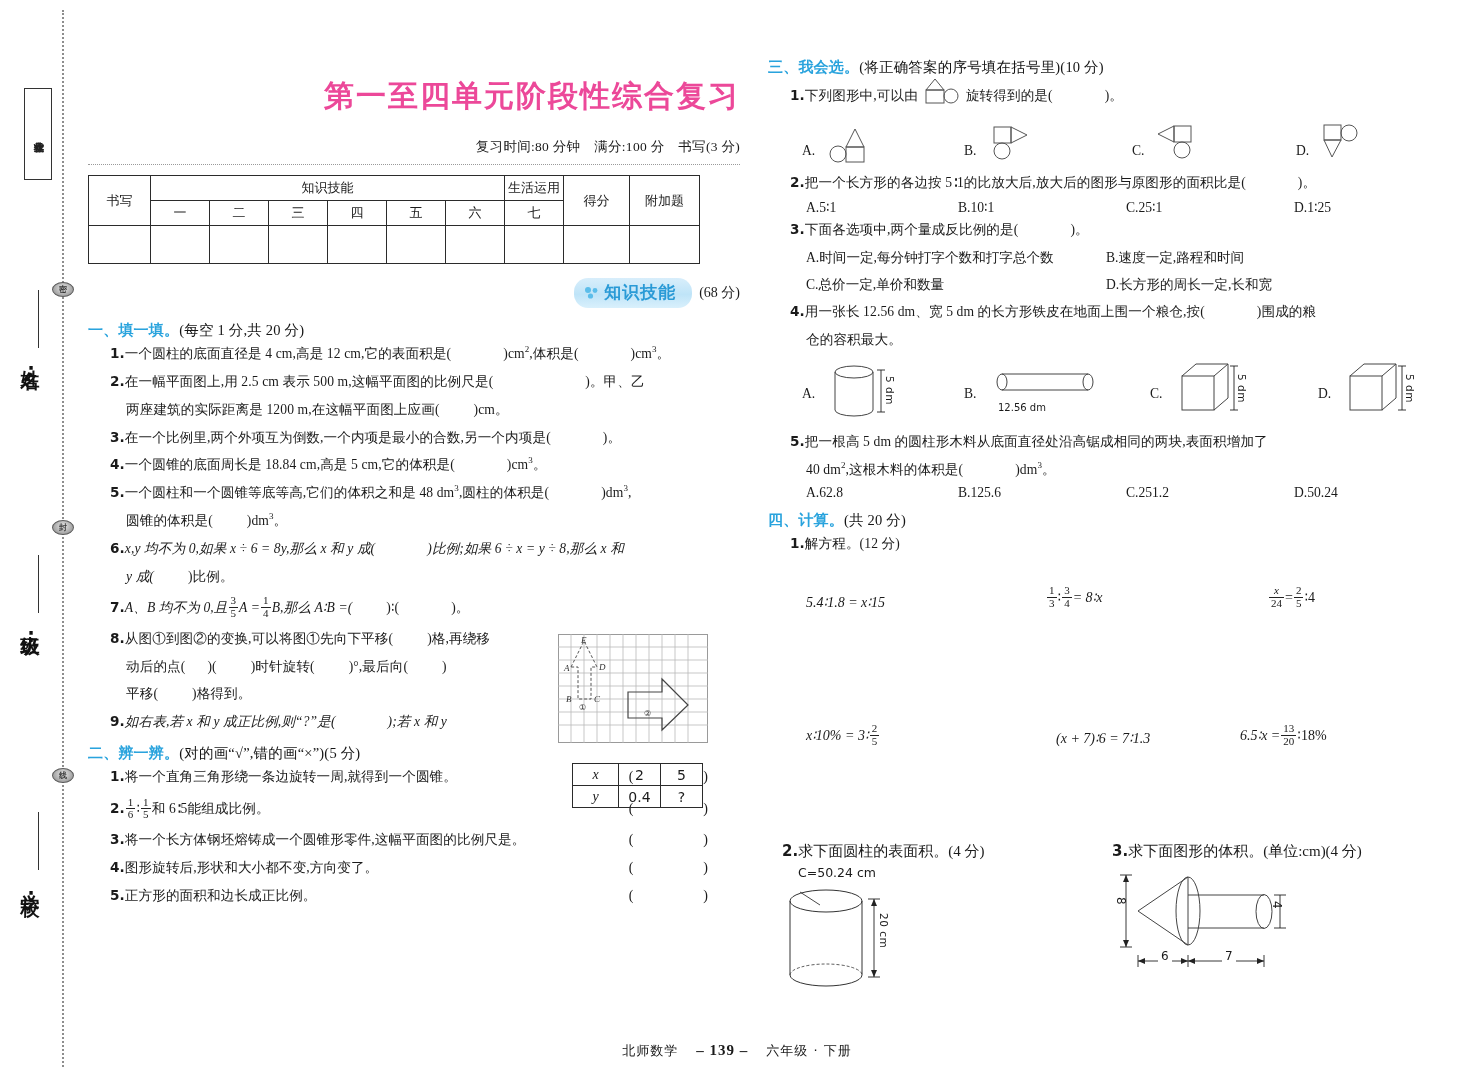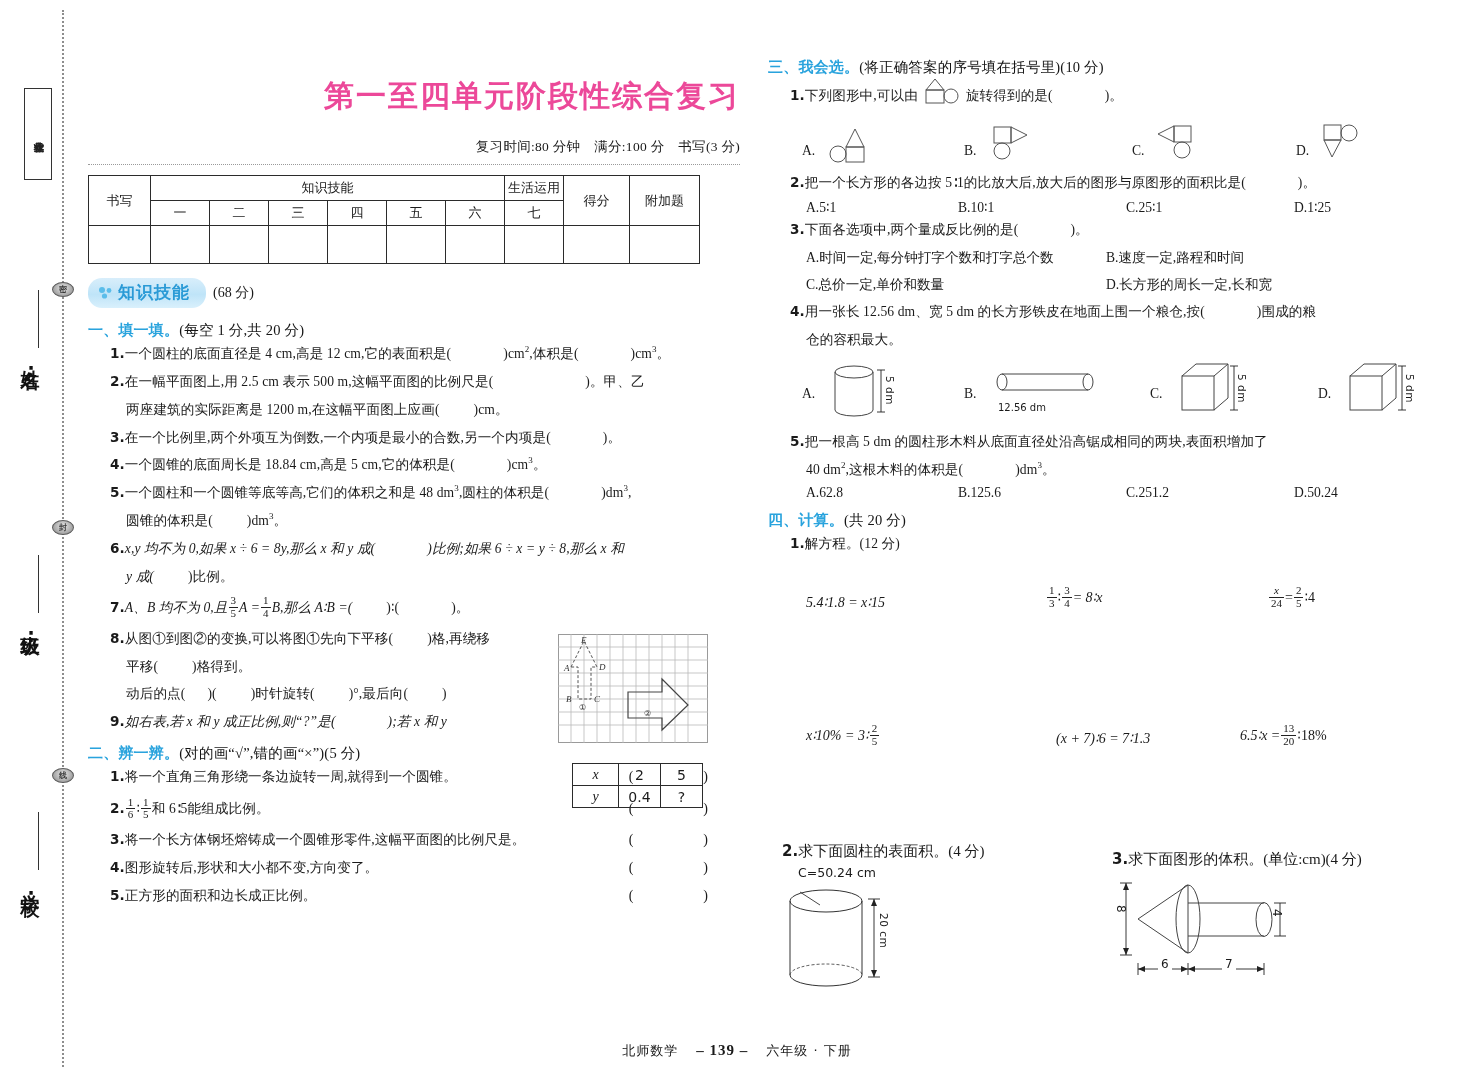--- a/index.html
+++ b/index.html
@@ -79,21 +79,21 @@
     border-collapse:collapse; width:612px; margin-top:10px; margin-left:0;
     font-size:13.5px; table-layout:fixed;
   }
   table.score td, table.score th {
     border:1px solid #2b2b2b; text-align:center; font-weight:400;
     padding:0; height:25px; font-family:"DejaVu Sans",sans-serif; font-size:13px;
   }
   table.score .blank { height:38px; }
 
   
-  .badge-row { text-align:left; margin-top:14px; }
+  .badge-row { text-align:right; margin-top:14px; }
   .pill {
     display:inline-block; vertical-align:middle;
     background:linear-gradient(180deg,#d8eefb 0%,#bfe4f8 55%,#d9f0fc 100%);
     border-radius:14px; padding:3px 16px 4px 10px;
     color:#2a9ad6; font-size:17px; font-weight:700; letter-spacing:1px;
     font-family:"DejaVu Sans",sans-serif;
   }
   .pill .dots { display:inline-block; margin-right:5px; position:relative; top:1px; }
   .pts { font-size:14px; margin-left:7px; vertical-align:middle; }
 
@@ -291,24 +291,24 @@
       </div>
     </div>
 
     <div class="q" style="line-height:2.5">
       <span class="num">7.</span><span class="ital">A、B 均不为 0,且</span><span class="frac"><span class="n">3</span><span class="d">5</span></span><span class="ital">A =</span><span class="frac"><span class="n">1</span><span class="d">4</span></span><span class="ital">B,那么 A∶B =(</span><span class="blk-sm"></span><span>)∶(</span><span class="blk"></span><span>)。</span>
     </div>
 
     <div class="q">
       <span class="num">8.</span><span>从图①到图②的变换,可以将图①先向下平移(</span><span class="blk-sm"></span><span>)格,再绕移</span>
       <div class="q-ind" style="margin-left:16px">
+        <span>动后的点(</span><span class="blk-xs"></span><span>)(</span><span class="blk-sm"></span><span>)时针旋转(</span><span class="blk-sm"></span><span>)°,最后向(</span><span class="blk-sm"></span><span>)</span>
+      </div>
+      <div class="q-ind" style="margin-left:16px">
         <span>平移(</span><span class="blk-sm"></span><span>)格得到。</span>
-      </div>
-      <div class="q-ind" style="margin-left:16px">
-        <span>动后的点(</span><span class="blk-xs"></span><span>)(</span><span class="blk-sm"></span><span>)时针旋转(</span><span class="blk-sm"></span><span>)°,最后向(</span><span class="blk-sm"></span><span>)</span>
       </div>
     </div>
 
     <div class="q">
       <span class="num">9.</span><span class="ital">如右表,若 x 和 y 成正比例,则“?”是(</span><span class="blk"></span><span class="ital">);若 x 和 y</span>
     </div>
 
     <div class="sec-head" style="margin-top:8px">
       <span class="cn">二、辨一辨。</span><span class="rest">(对的画“√”,错的画“×”)(5 分)</span>
     </div>
@@ -576,21 +576,21 @@
             <line x1="92" y1="16" x2="92" y2="94" stroke="#222" stroke-width="0.9"></line>
             <line x1="86" y1="16" x2="98" y2="16" stroke="#222" stroke-width="0.9"></line>
             <line x1="86" y1="94" x2="98" y2="94" stroke="#222" stroke-width="0.9"></line>
             <polygon points="92,16 89,23 95,23" fill="#222"></polygon>
             <polygon points="92,94 89,87 95,87" fill="#222"></polygon>
           </svg>
           <span class="vlab" style="position:absolute;left:96px;top:48px">20 cm</span>
         </div>
       </div>
 
-      <div style="position:absolute;left:344px;top:8px;width:340px">
+      <div style="position:absolute;left:344px;top:0;width:340px">
         <div class="fig-head">
           <span class="num">3.</span><span>求下面图形的体积。(单位:cm)(4 分)</span>
         </div>
         <div style="position:relative;margin-top:6px">
           <svg width="250" height="108" viewBox="0 0 250 108">
 
             <line x1="14" y1="8" x2="14" y2="80" stroke="#222" stroke-width="0.9"></line>
             <line x1="8" y1="8" x2="20" y2="8" stroke="#222" stroke-width="0.9"></line>
             <line x1="8" y1="80" x2="20" y2="80" stroke="#222" stroke-width="0.9"></line>
             <polygon points="14,8 11,15 17,15" fill="#222"></polygon>

